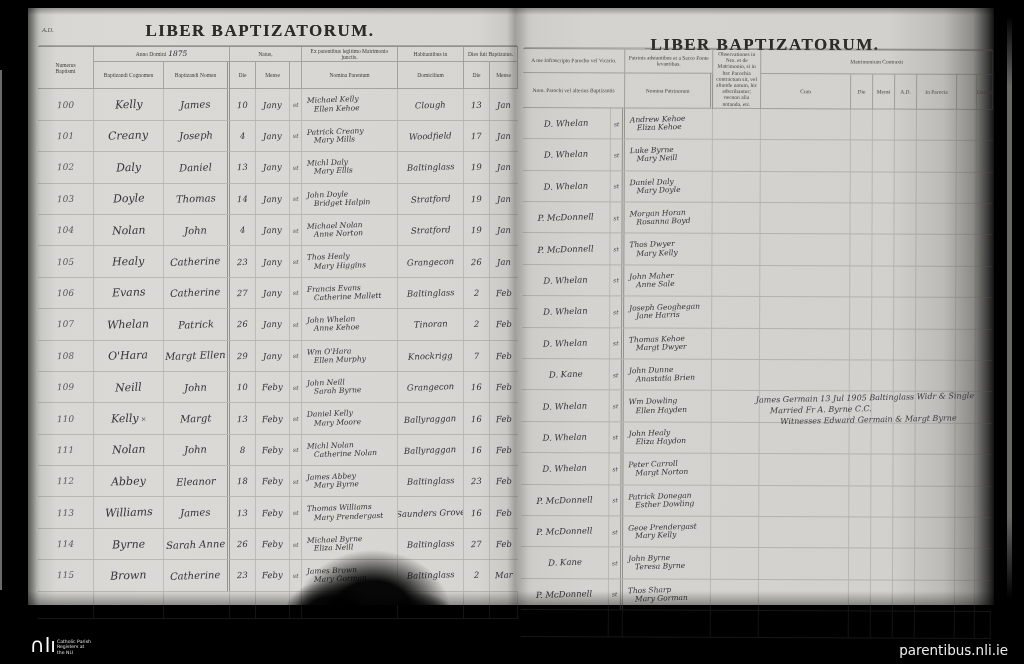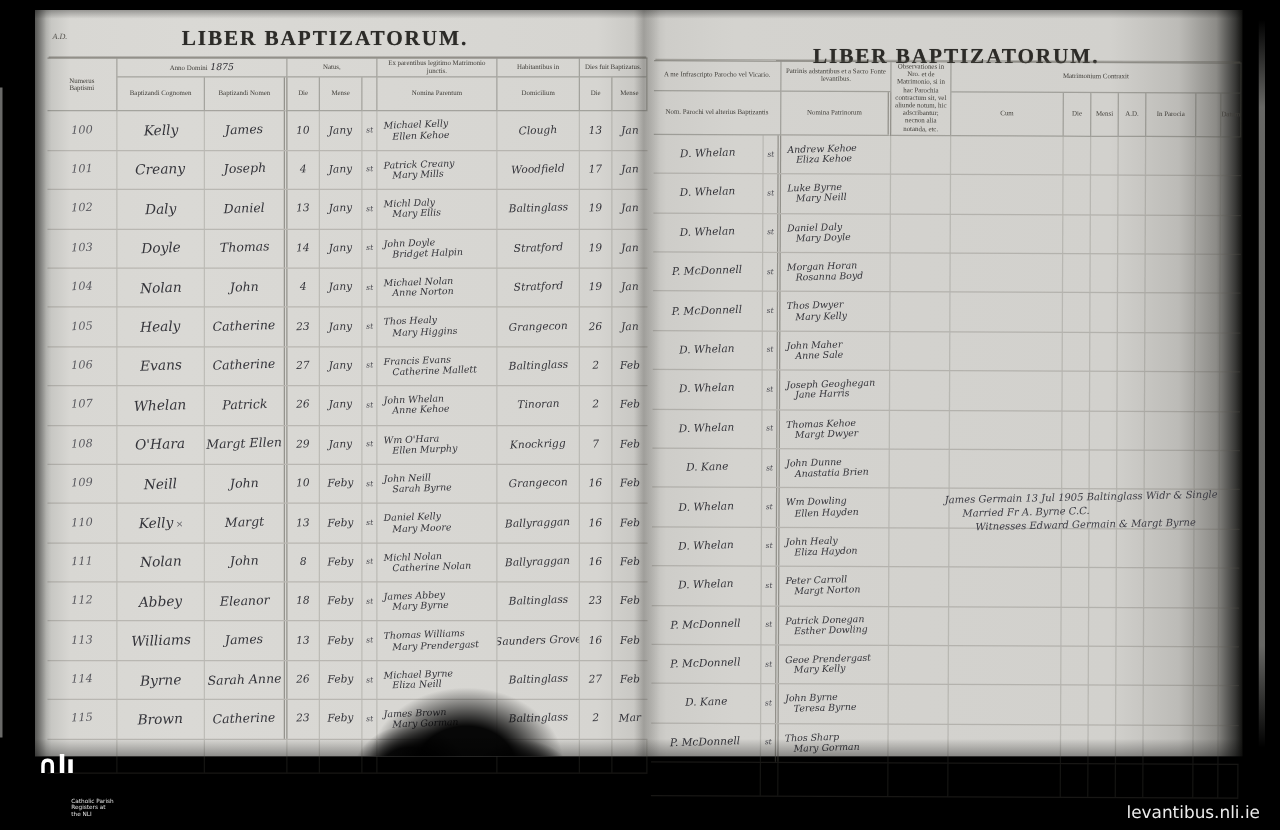--- a/index.html
+++ b/index.html
@@ -70,22 +70,22 @@
     line-height:11px;color:#3c3c44;white-space:nowrap;}
   .margin-note div:nth-child(2){margin-left:14px;}
   .margin-note div:nth-child(3){margin-left:24px;}
 
   
   .white-edge{position:absolute;left:0;top:70px;width:2px;height:520px;background:rgba(235,235,230,.45);}
   .right-sliver{position:absolute;left:1007px;top:16px;width:5px;height:582px;
     background:linear-gradient(180deg,rgba(0,0,0,0),rgba(205,205,200,.5) 12%,rgba(205,205,200,.5) 86%,rgba(0,0,0,0));}
 
   
-  .brand-glyph{position:absolute;left:30px;top:600px;color:#fff;
-    font-family:"DejaVu Sans",sans-serif;font-weight:700;font-size:20px;line-height:22px;letter-spacing:0;}
+  .brand-glyph{position:absolute;left:30px;top:634px;color:#fff;
+    font-family:"DejaVu Sans",sans-serif;font-weight:400;font-size:20px;line-height:22px;letter-spacing:0;}
   .brand-caption{position:absolute;left:57px;top:639px;color:#e2e2e2;
     font-family:"DejaVu Sans",sans-serif;font-size:4.6px;line-height:5.4px;}
   .site-label{position:absolute;right:16px;top:642px;color:#ececec;
     font-family:"DejaVu Sans",sans-serif;font-size:13.5px;}
 </style>
 </head>
 <body>
 
 <div class="scan">
 
@@ -1028,13 +1028,13 @@
 
 <div class="white-edge"></div>
 <div class="right-sliver"></div>
 
 <div class="brand-glyph">∩lı</div>
 <div class="brand-caption">
   <div>Catholic Parish</div>
   <div>Registers at</div>
   <div>the NLI</div>
 </div>
-<div class="site-label">levantibus.nli.ie</div>
+<div class="site-label">parentibus.nli.ie</div>
 
 </body></html>

